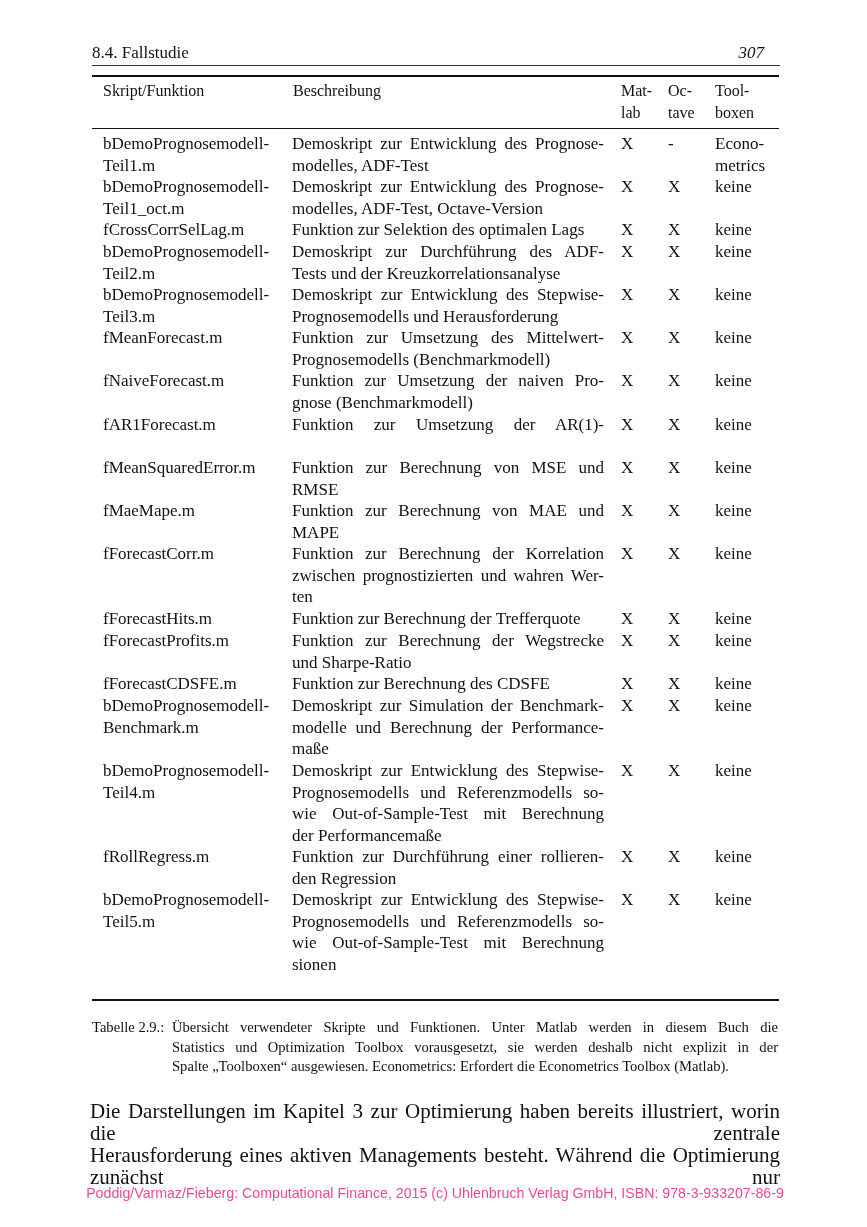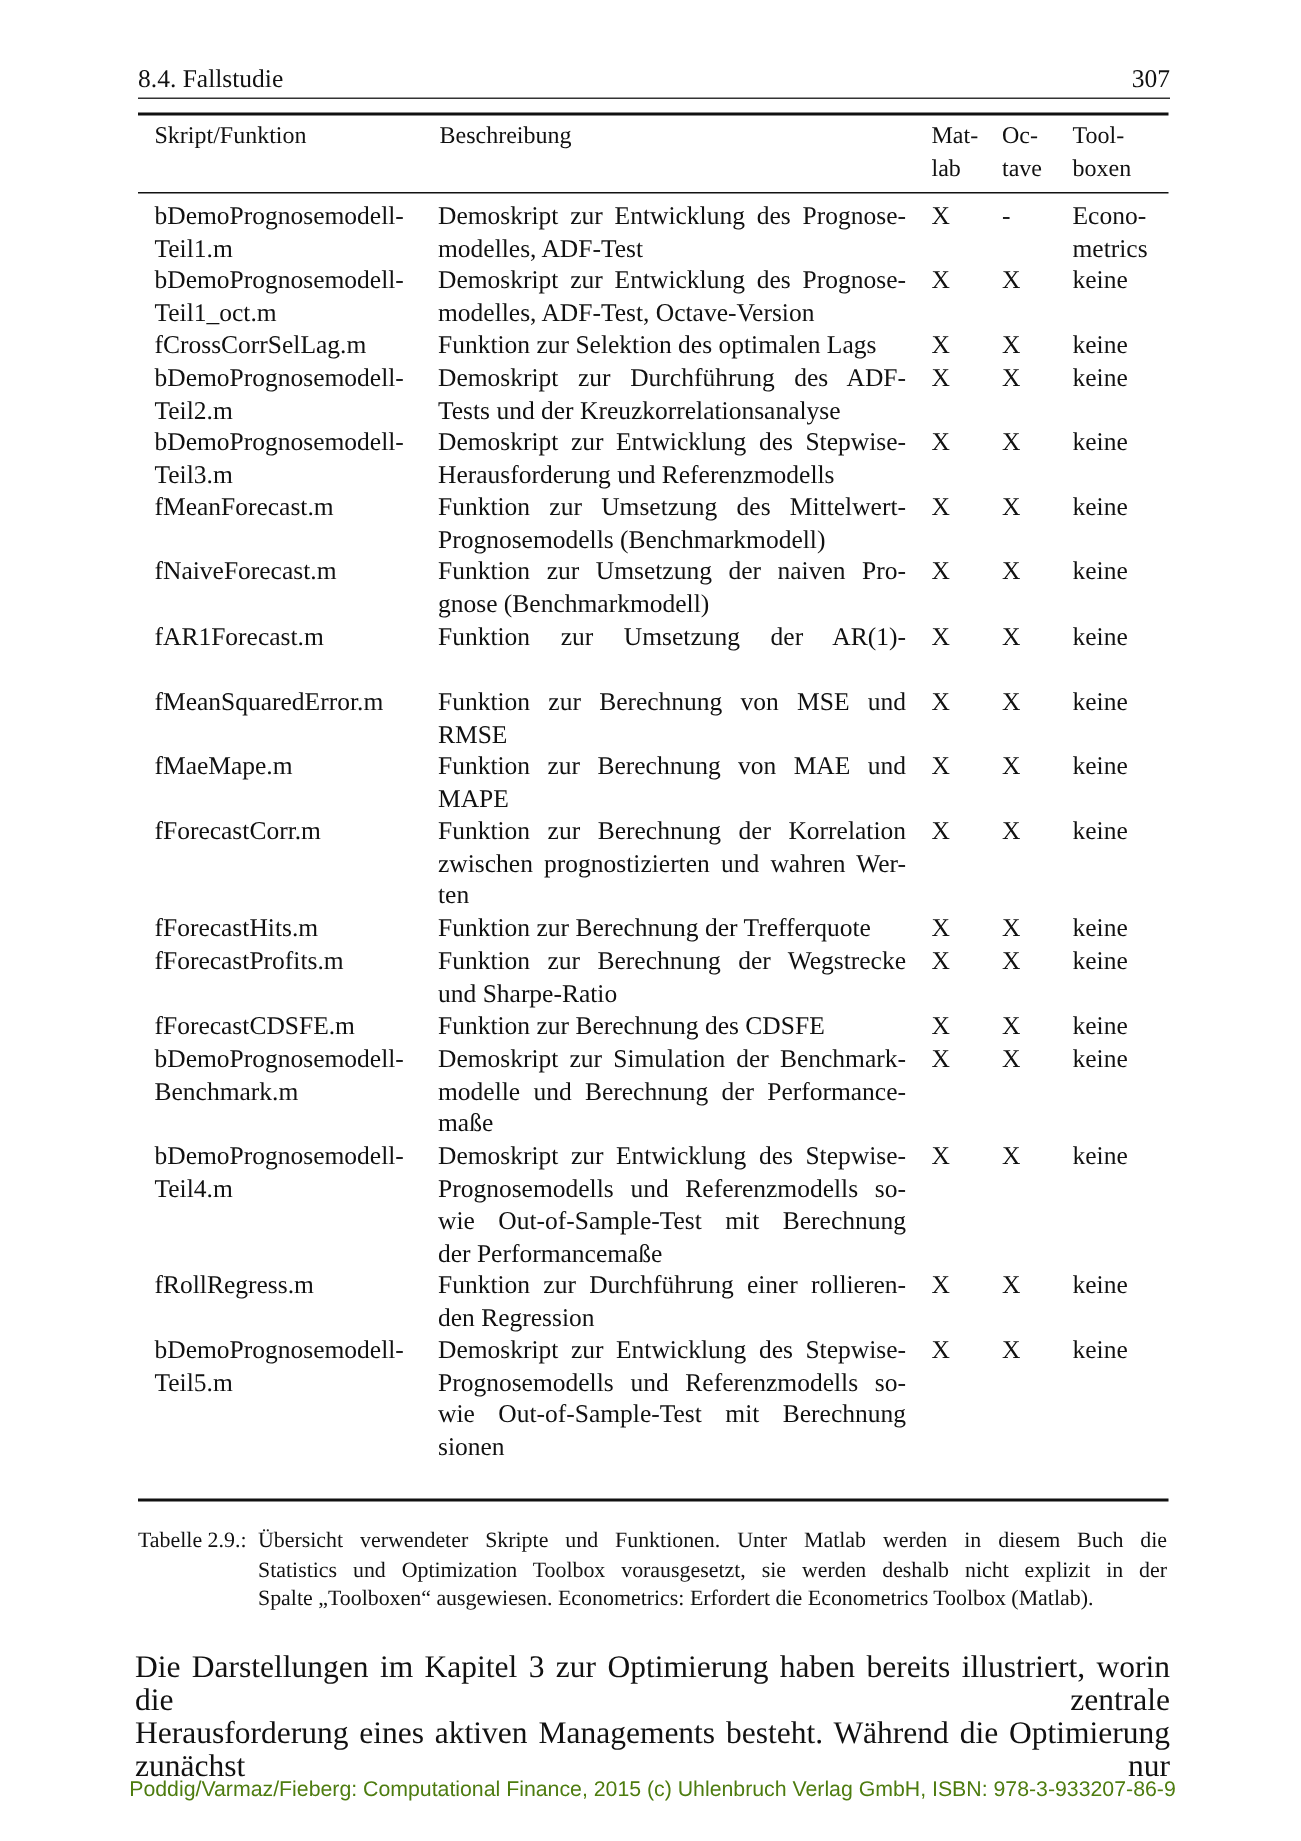--- a/index.html
+++ b/index.html
@@ -1,21 +1,21 @@
 <!DOCTYPE html>
 <html><head>
 <meta charset="utf-8">
 <style>
   html, body { margin: 0; padding: 0; background: #ffffff; }
   body { width: 867px; height: 1227px; position: relative; overflow: hidden;
          font-family: "Liberation Serif", "DejaVu Serif", serif; color: #111; }
   .running-head { position: absolute; left: 92px; top: 42px; width: 688px; height: 22px;
                   font-size: 17px; line-height: 22px; }
   .running-head .title { position: absolute; left: 0; top: 0; }
-  .running-head .page { position: absolute; right: 0; top: 0; }
+  .running-head .page { position: absolute; right: 16px; top: 0; font-style: italic; }
   .head-rule { position: absolute; left: 92px; top: 65px; width: 688px; height: 0; border-top: 1px solid #333; }
   .toprule { position: absolute; left: 92px; top: 75px; width: 687px; height: 0; border-top: 2px solid #111; }
   .midrule { position: absolute; left: 92px; top: 128px; width: 687px; height: 0; border-top: 1.2px solid #111; }
   .bottomrule { position: absolute; left: 92px; top: 999px; width: 687px; height: 0; border-top: 2px solid #111; }
 
   .hdr { position: absolute; font-size: 16px; line-height: 22px; }
   .col-skript { left: 103px; }
   .col-desc { left: 293px; }
   .col-matlab { left: 621px; }
   .col-octave { left: 668px; }
@@ -35,21 +35,21 @@
   .caption { position: absolute; left: 92px; top: 1018px; width: 688px; font-size: 14.6px; line-height: 19.5px; }
   .caption .label { position: absolute; left: 0; top: 0; }
   .caption .body { position: absolute; left: 80px; top: 0; width: 606px; }
   .caption .body .ln { text-align: justify; text-align-last: justify; }
   .caption .body .ln.last { text-align-last: left; }
 
   .para { position: absolute; left: 90px; top: 1100px; width: 690px; font-size: 21px; line-height: 22px; }
   .para .ln { text-align: justify; text-align-last: justify; }
 
   .footer { position: absolute; left: 60px; top: 1185px; width: 750px; text-align: center;
-            font-family: "Liberation Sans", "DejaVu Sans", sans-serif; font-size: 14.2px; color: #4d7c0f; white-space: nowrap; }
+            font-family: "Liberation Sans", "DejaVu Sans", sans-serif; font-size: 14.2px; color: #ec4899; white-space: nowrap; }
 </style>
 </head>
 <body>
 
 <div class="running-head">
   <span class="title">8.4.  Fallstudie</span>
   <span class="page">307</span>
 </div>
 <div class="head-rule"></div>
 
@@ -101,21 +101,21 @@
       </div>
       <div class="row" style="top: 241px;">
         <div class="cell c1"><span class="ln">bDemoPrognosemodell-</span><span class="ln">Teil2.m</span></div>
         <div class="cell c2"><span class="ln">Demoskript zur Durchführung des ADF-</span><span class="ln last">Tests und der Kreuzkorrelationsanalyse</span></div>
         <div class="cell c3"><span class="ln">X</span></div>
         <div class="cell c4"><span class="ln">X</span></div>
         <div class="cell c5"><span class="ln">keine</span></div>
       </div>
       <div class="row" style="top: 284px;">
         <div class="cell c1"><span class="ln">bDemoPrognosemodell-</span><span class="ln">Teil3.m</span></div>
-        <div class="cell c2"><span class="ln">Demoskript zur Entwicklung des Stepwise-</span><span class="ln last">Herausforderung und Referenzmodells</span></div>
+        <div class="cell c2"><span class="ln">Demoskript zur Entwicklung des Stepwise-</span><span class="ln last">Prognosemodells und Herausforderung</span></div>
         <div class="cell c3"><span class="ln">X</span></div>
         <div class="cell c4"><span class="ln">X</span></div>
         <div class="cell c5"><span class="ln">keine</span></div>
       </div>
       <div class="row" style="top: 327px;">
         <div class="cell c1"><span class="ln">fMeanForecast.m</span></div>
         <div class="cell c2"><span class="ln">Funktion zur Umsetzung des Mittelwert-</span><span class="ln last">Prognosemodells (Benchmarkmodell)</span></div>
         <div class="cell c3"><span class="ln">X</span></div>
         <div class="cell c4"><span class="ln">X</span></div>
         <div class="cell c5"><span class="ln">keine</span></div>

